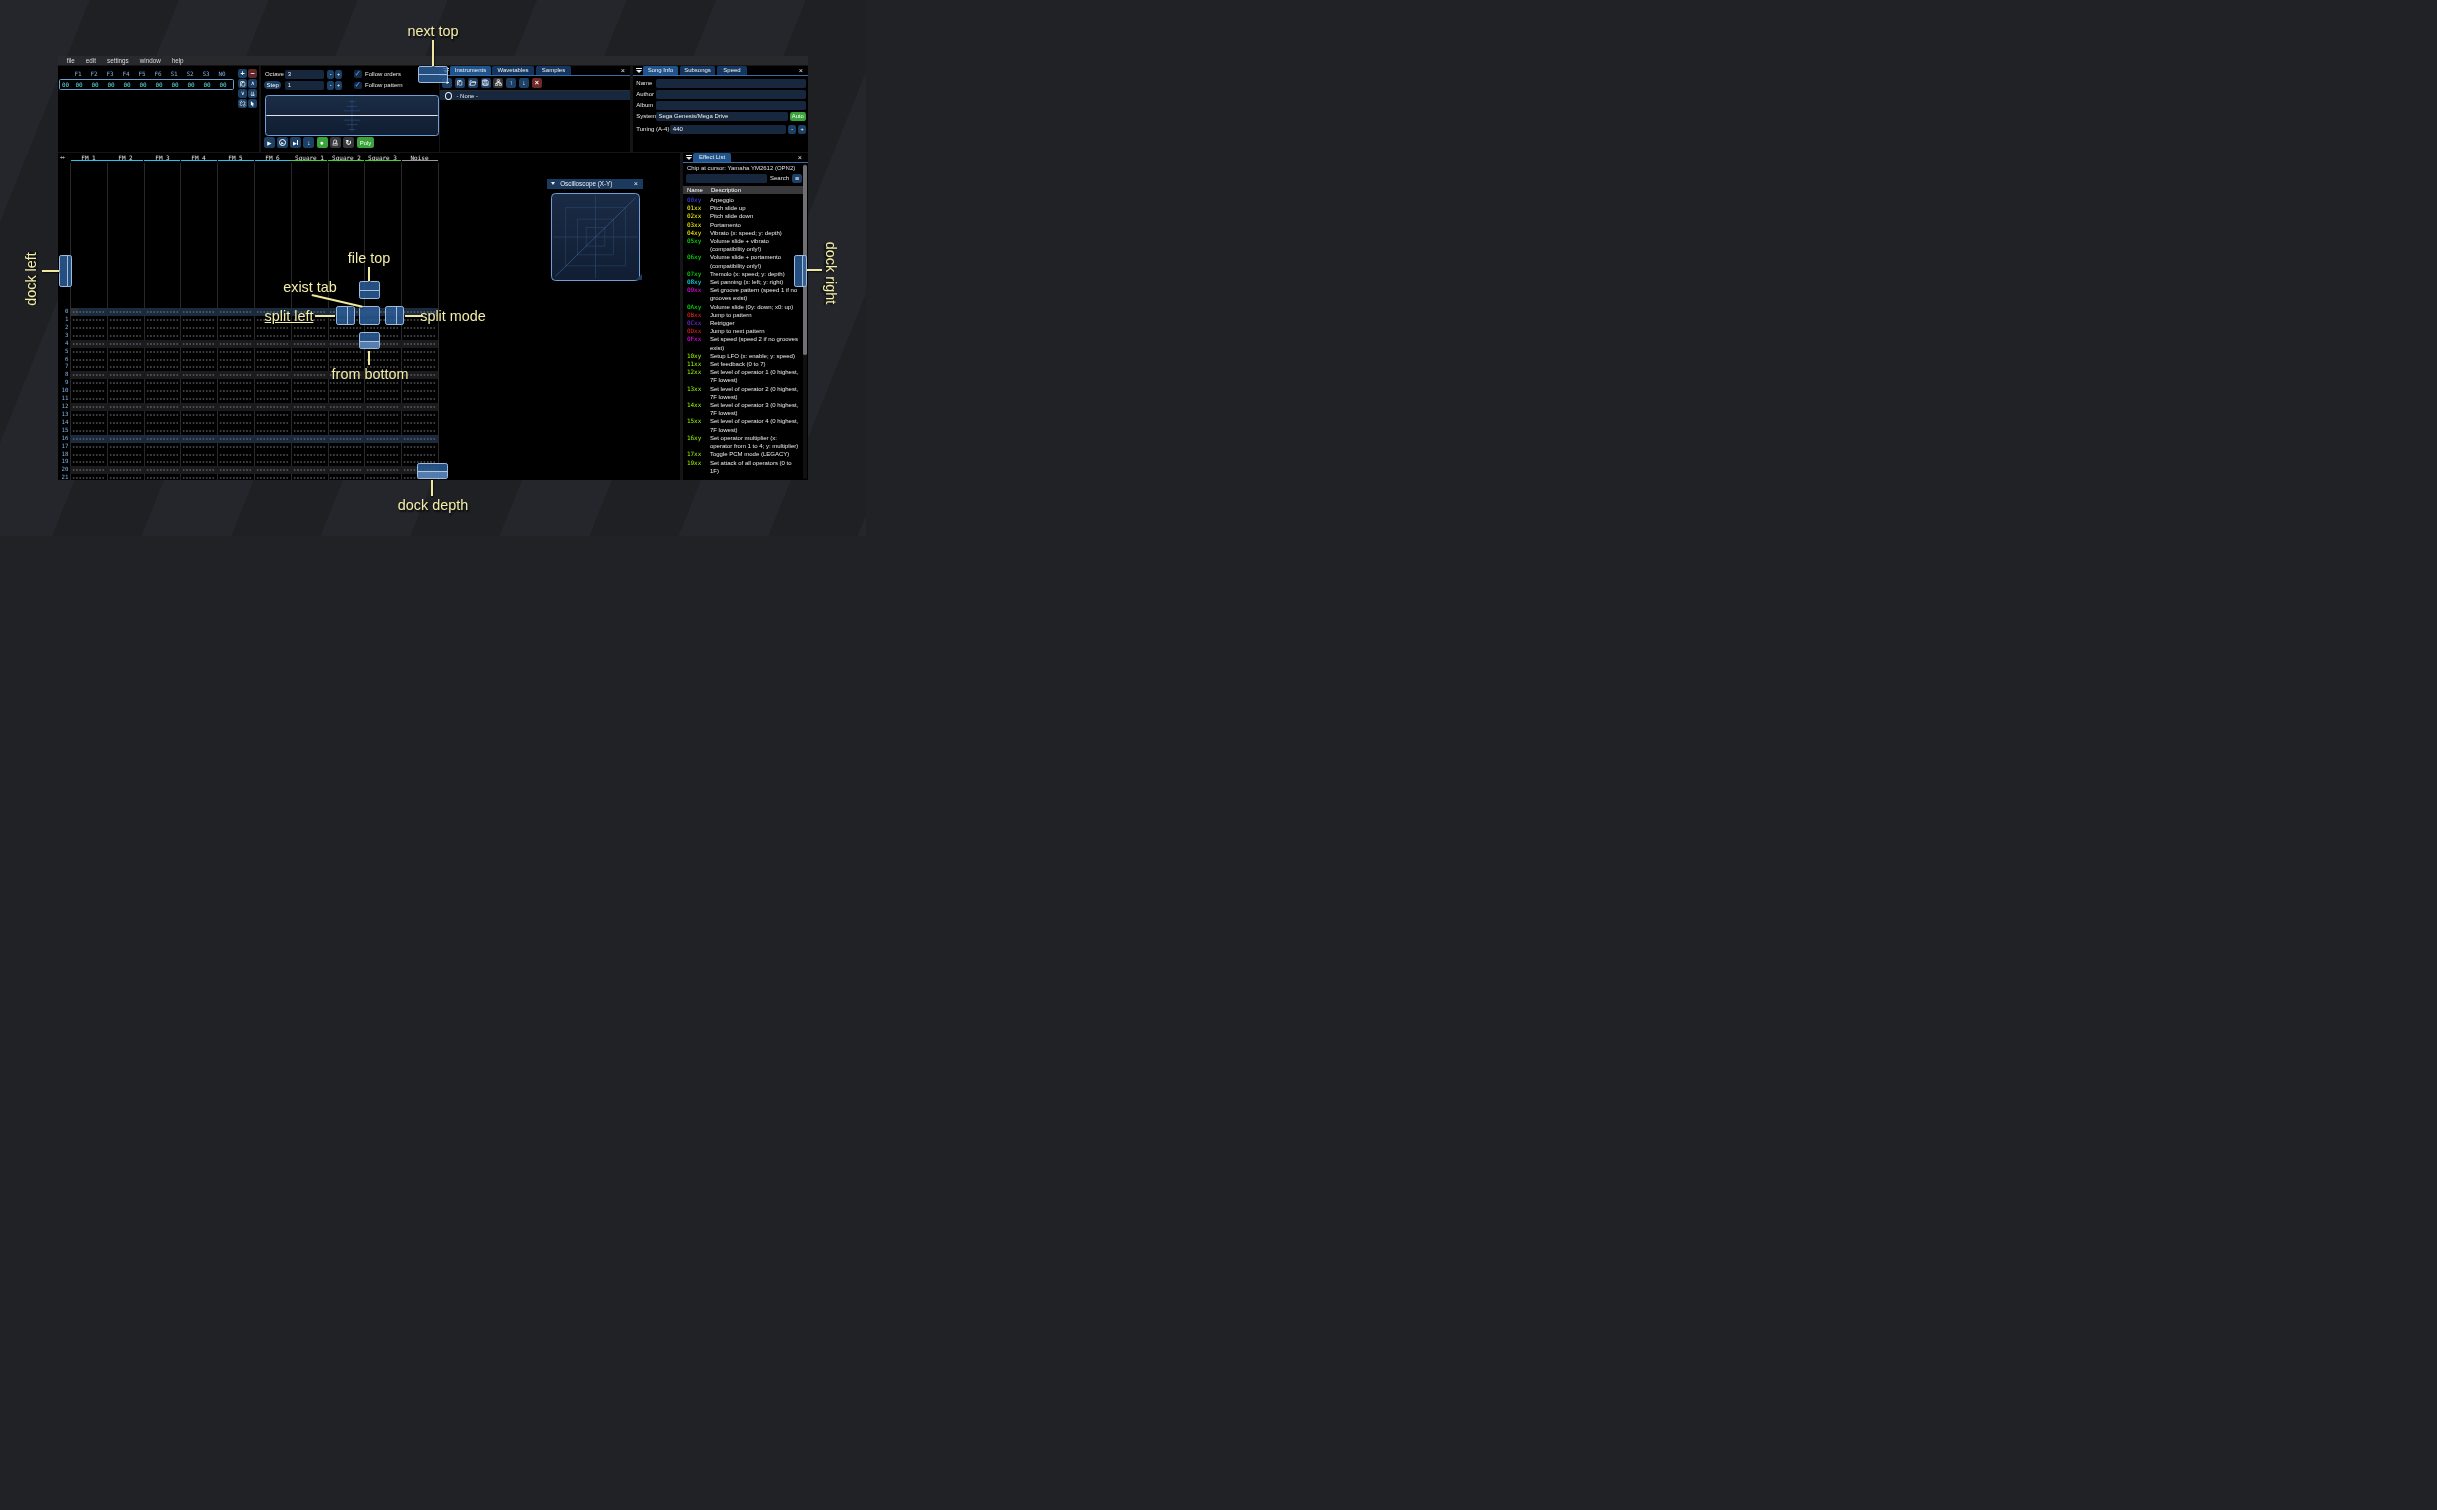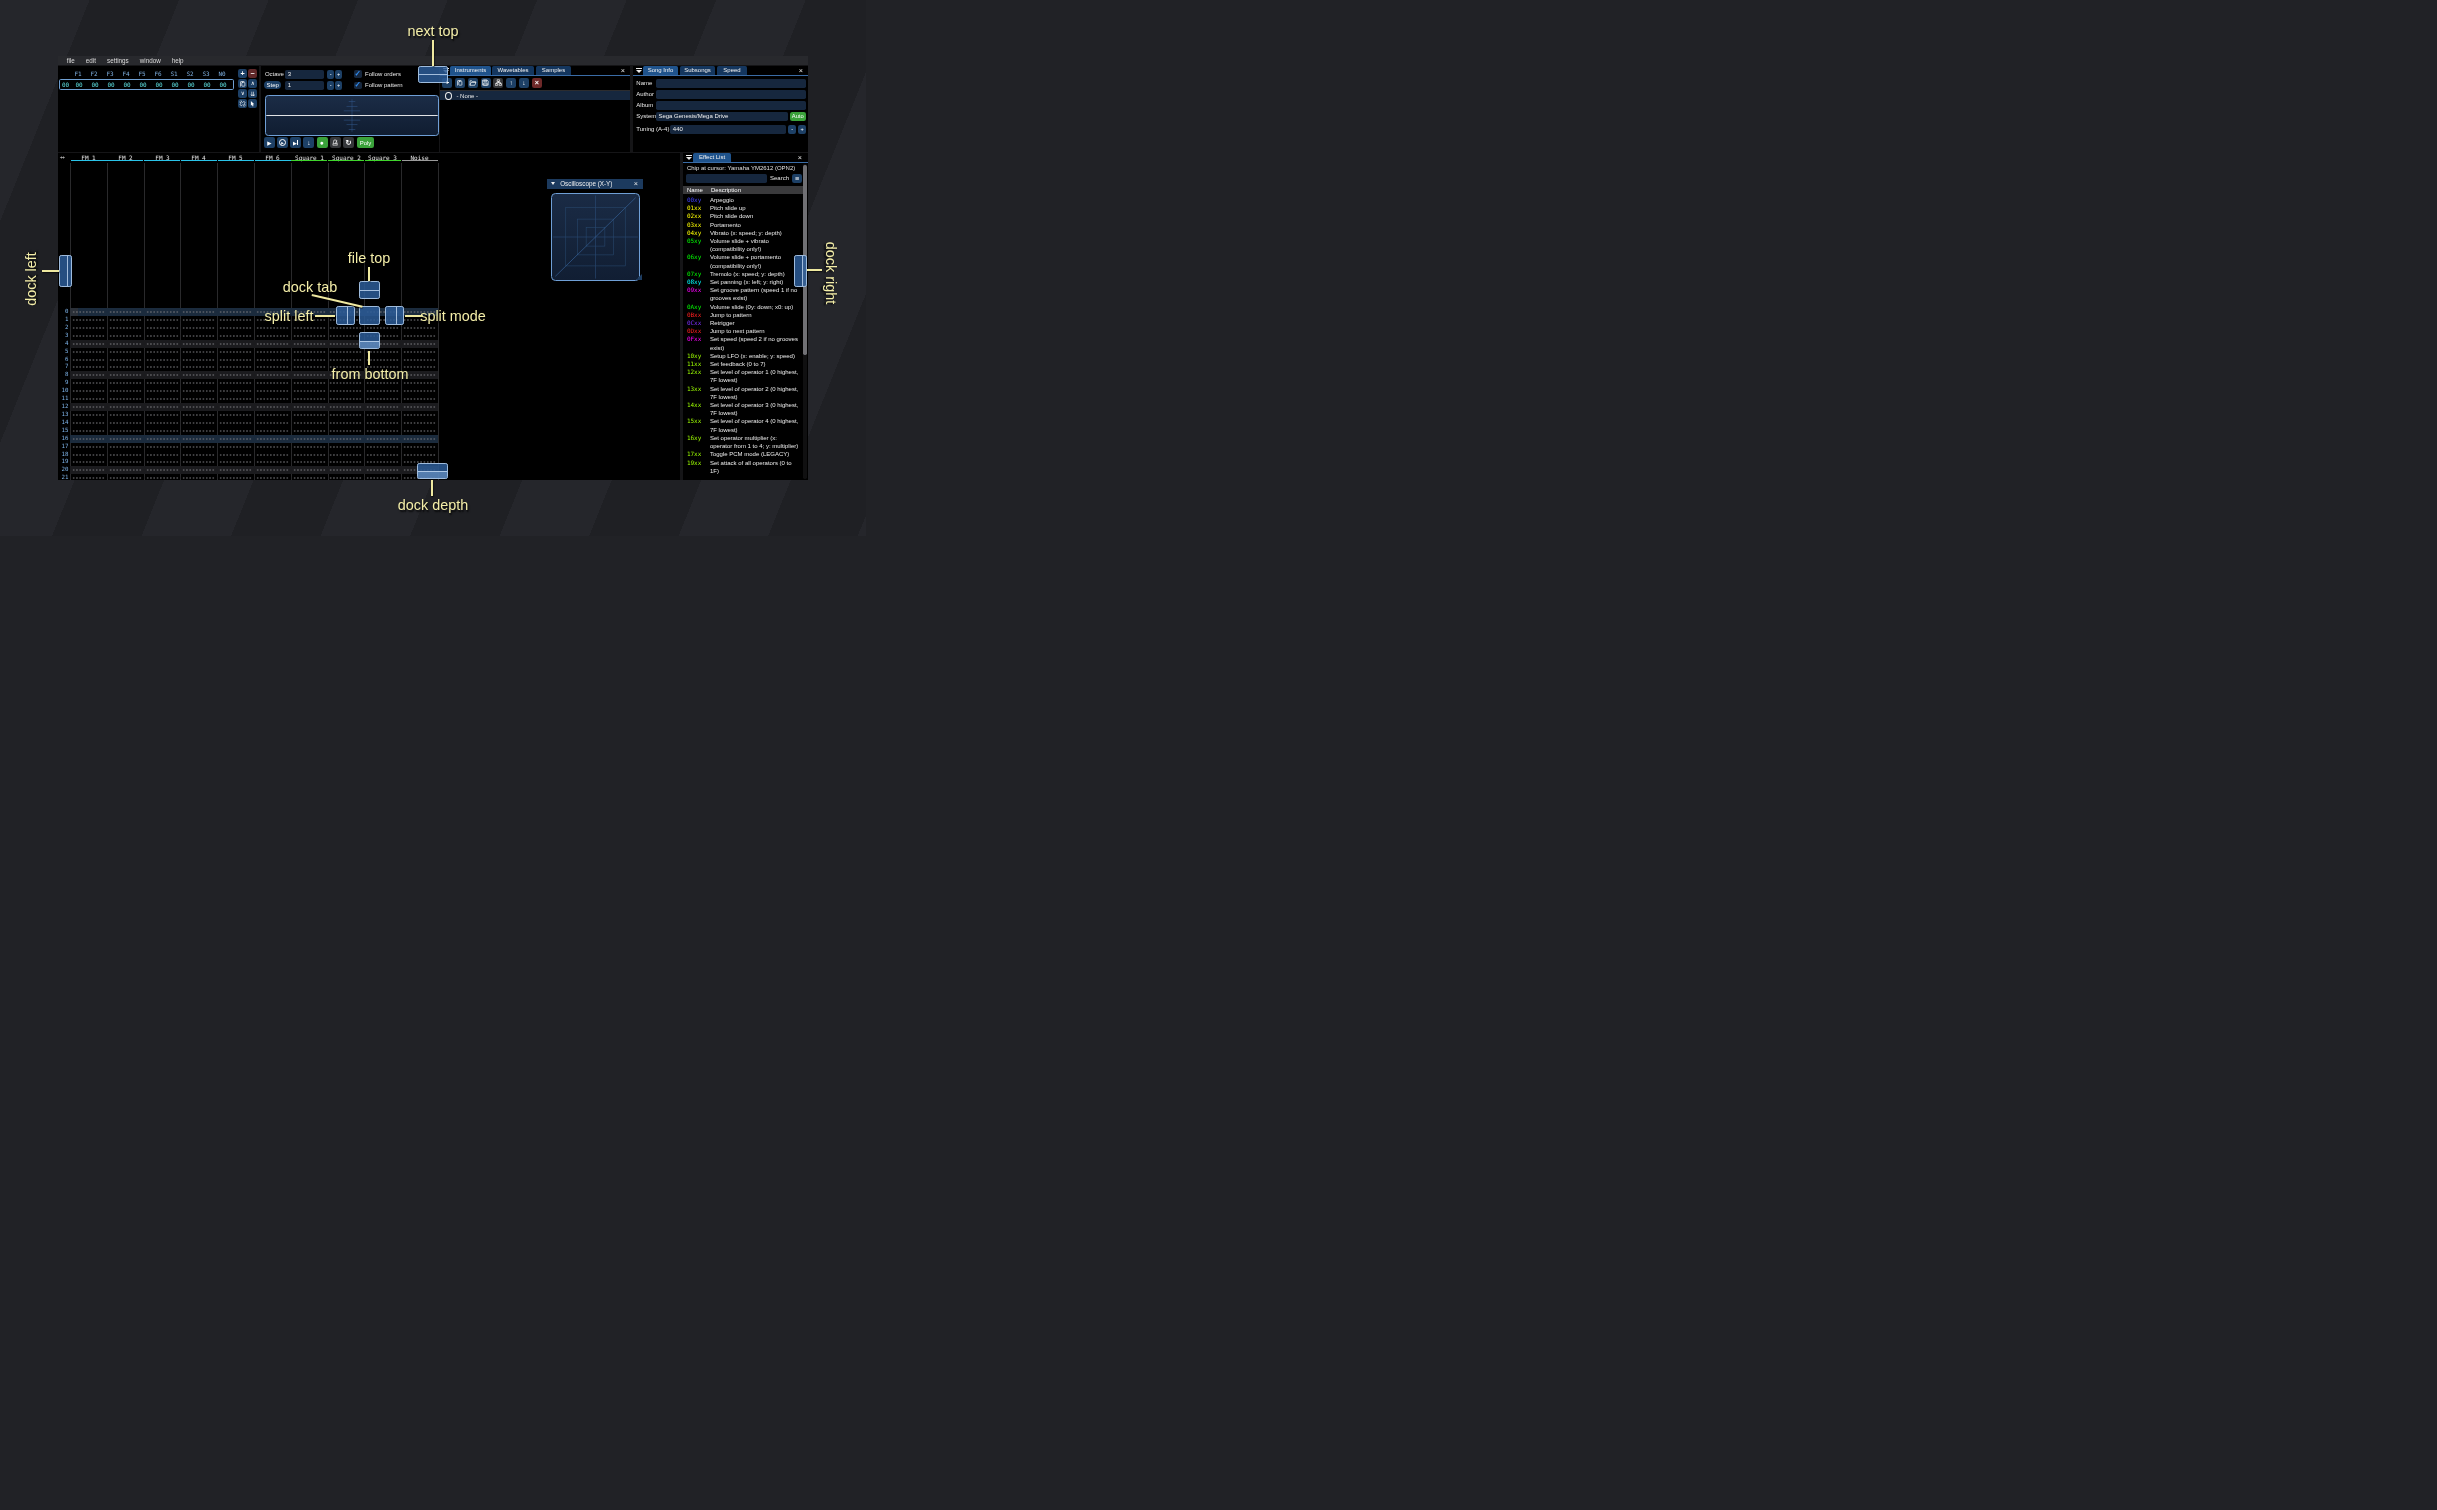--- a/index.html
+++ b/index.html
@@ -851,18 +851,18 @@
   <div class="ann-line" style="left:312px;top:294px;width:52px;height:2.2px;transform:rotate(13deg);transform-origin:0 0;"></div>
   <div class="ann-line" style="left:315px;top:315px;width:20.4px;height:2.2px;"></div>
   <div class="ann-line" style="left:405px;top:315px;width:17.7px;height:2.2px;"></div>
   <div class="ann-line" style="left:368px;top:351px;width:2.2px;height:14.4px;"></div>
 
   <div class="ann" style="left:433px;top:31px;">next top</div>
   <div class="ann" style="left:31px;top:279px;transform:translate(-50%,-50%) rotate(-90deg);">dock left</div>
   <div class="ann" style="left:831px;top:273px;transform:translate(-50%,-50%) rotate(90deg);">dock right</div>
   <div class="ann" style="left:433px;top:505px;">dock depth</div>
   <div class="ann" style="left:369px;top:258px;">file top</div>
-  <div class="ann" style="left:310px;top:287px;">dock tab</div>
-  <div class="ann" style="left:289px;top:316px;">split left</div>
+  <div class="ann" style="left:310px;top:287px;">exist tab</div>
+  <div class="ann" style="left:289px;top:316px;text-decoration:underline;">split left</div>
   <div class="ann" style="left:453px;top:316px;">split mode</div>
   <div class="ann" style="left:370px;top:374px;">from bottom</div>
 </div>
 
 
 </body></html>

